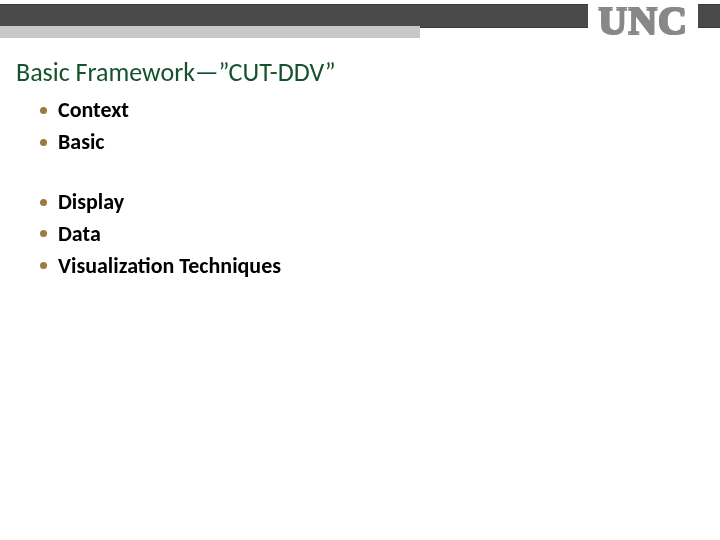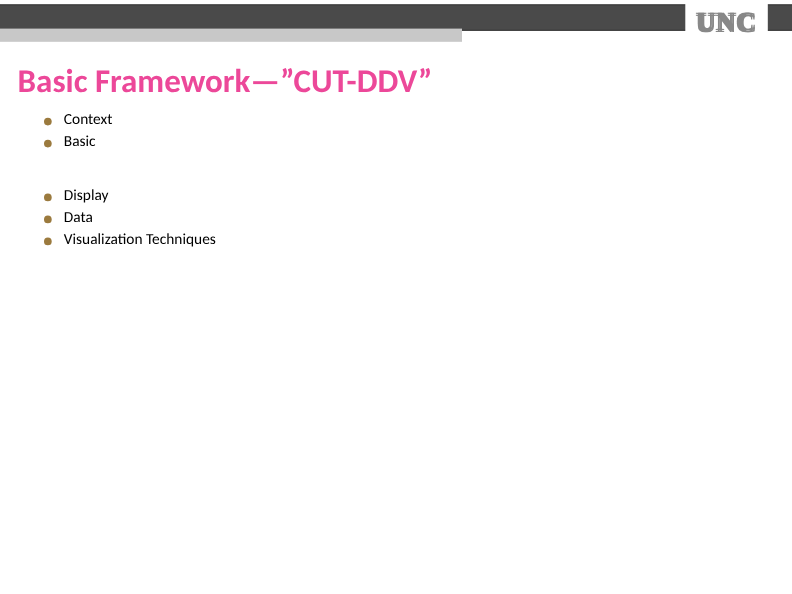--- a/index.html
+++ b/index.html
@@ -31,54 +31,55 @@
     background:#c8c8c8;
   }
   .logo{
     position:absolute;
     right:22px;
     top:0;
     height:42px;
     line-height:42px;
     font-family:"Times New Roman",Georgia,serif;
     font-weight:700;
-    font-size:24px;
+    font-size:40px;
     letter-spacing:1px;
     background:#fff;
     padding:0 10px;
     color:#222;
     display:flex;
     align-items:center;
   }
   .logo span.ghost{
     color:rgba(0,0,0,0);
     text-shadow:
       -1px -1px 0 #888,
        1px -1px 0 #888,
       -1px  1px 0 #888,
        1px  1px 0 #888;
   }
   .title{
     margin:14px 0 6px 16px;
-    font-size:30px;
-    font-weight:700;
-    color:#ec4899;
+    font-size:26px;
+    font-weight:400;
+    color:#14532d;
     letter-spacing:0;
   }
   ul.bullets{
     list-style:none;
     margin:0 0 28px 40px;
     padding:0;
   }
   ul.bullets li{
-    font-size:14px;
+    font-size:22px;
     line-height:1.45;
     color:#000;
     position:relative;
     padding-left:18px;
+    font-weight:bold;
   }
   ul.bullets li::before{
     content:"";
     position:absolute;
     left:0;
     top:0.58em;
     width:7px;height:7px;
     background:#9b7a3e;
     border-radius:50%;
   }

